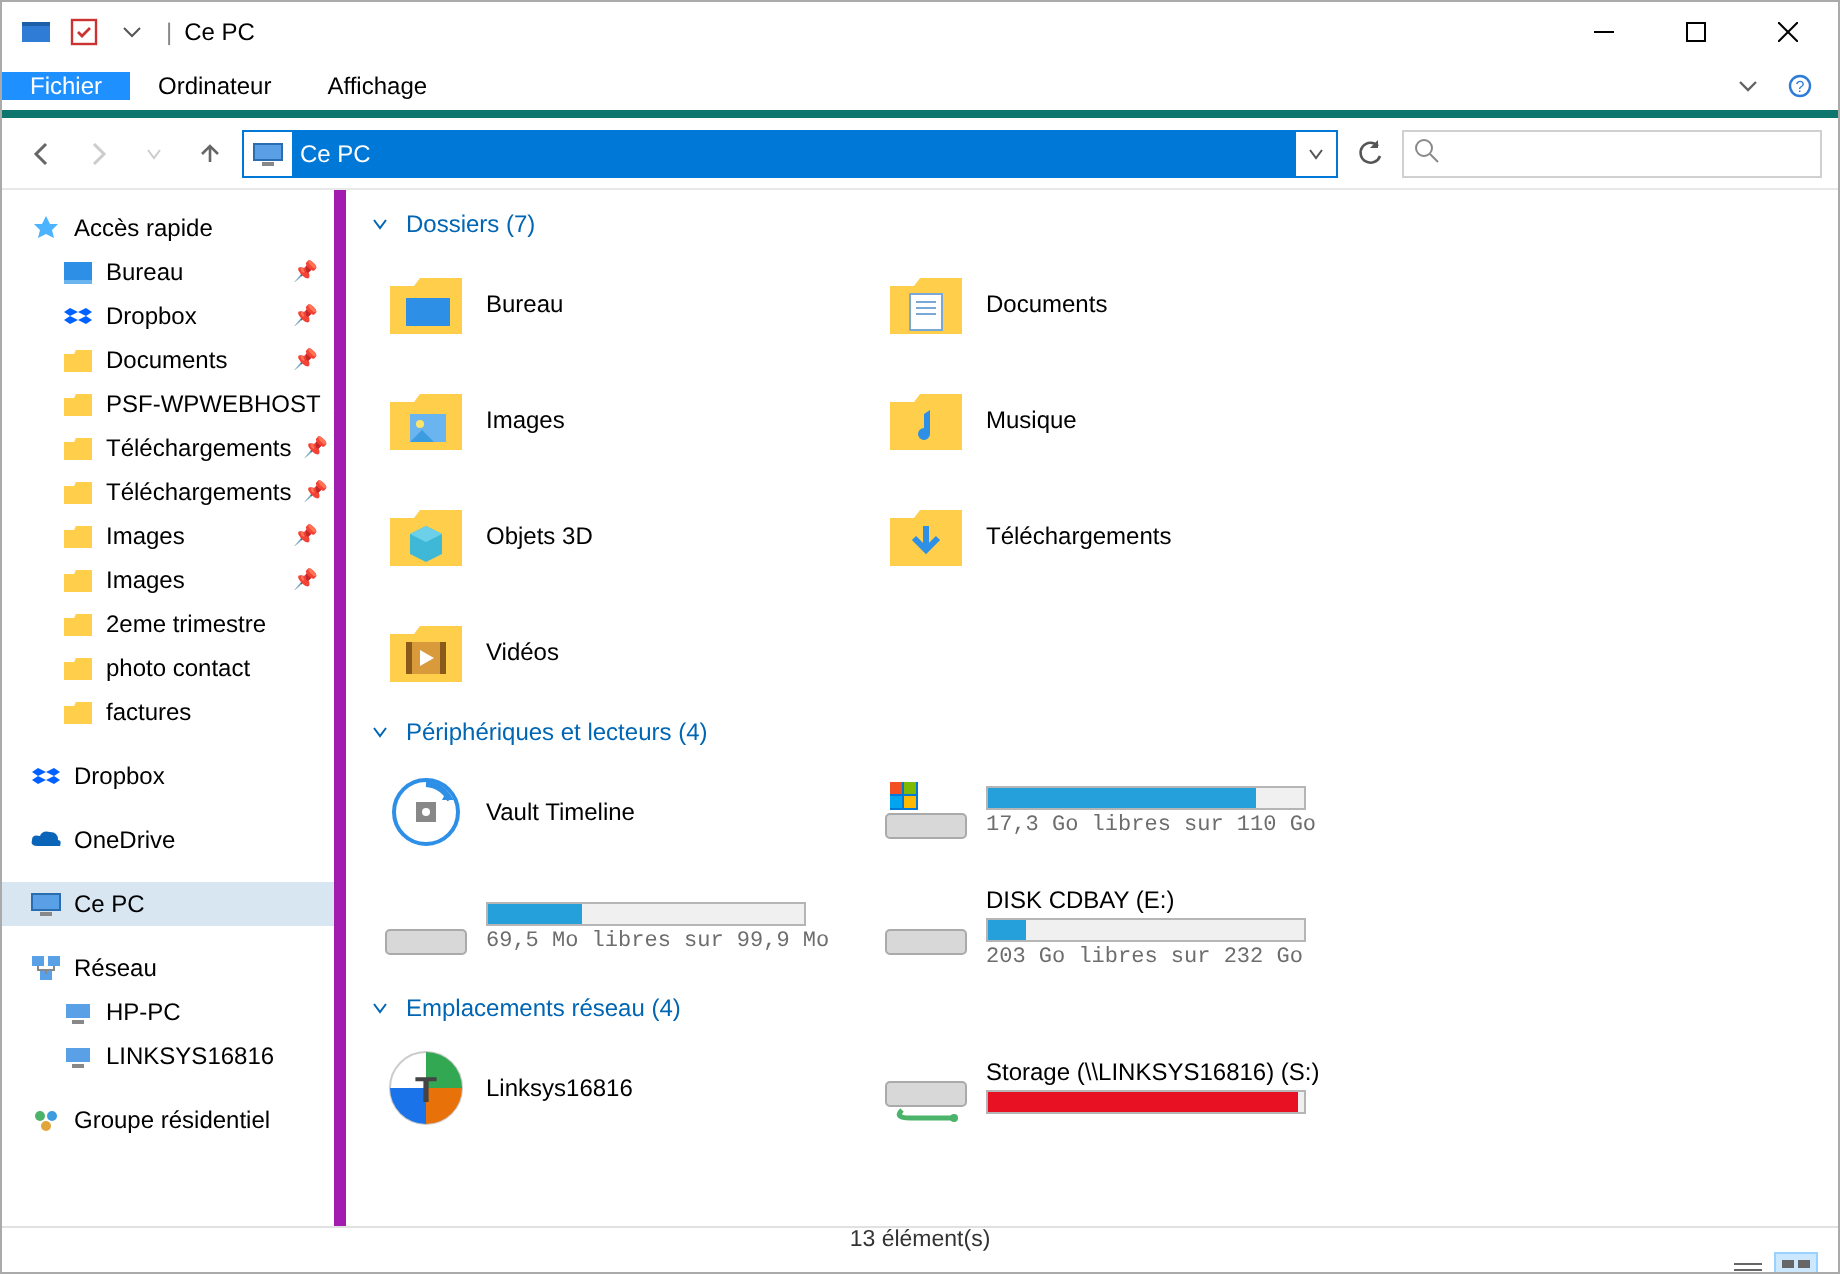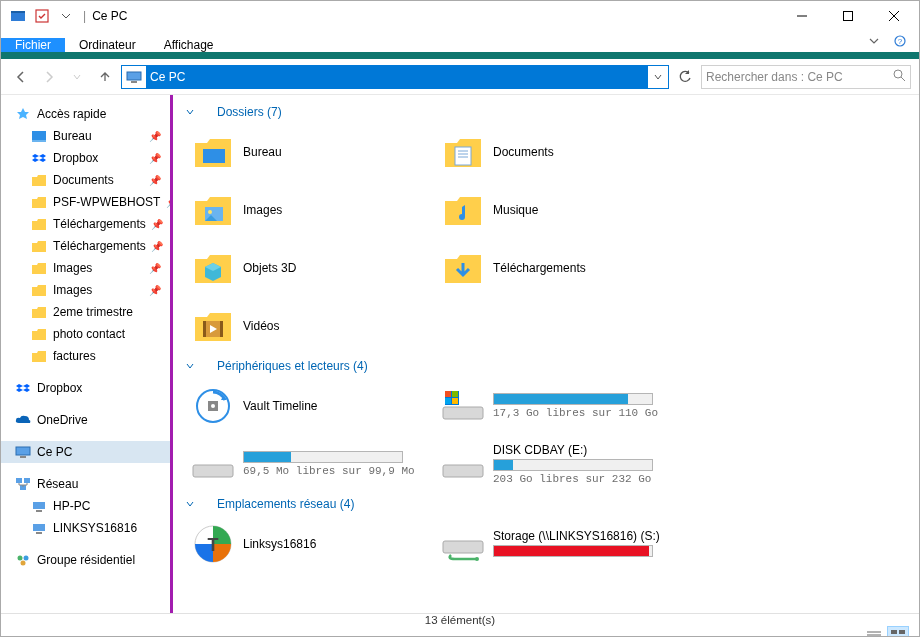--- a/index.html
+++ b/index.html
@@ -8,21 +8,21 @@
   
   .titlebar { height: 30px; display: flex; align-items: center; padding: 0 2px; }
   .qat { display: flex; align-items: center; gap: 2px; padding-left: 4px; }
   .qat-btn { width: 22px; height: 22px; display:flex; align-items:center; justify-content:center; }
   .title-sep { color:#888; margin:0 6px; }
   .title-text { }
   .win-controls { margin-left:auto; display:flex; }
   .win-btn { width: 46px; height: 30px; display:flex; align-items:center; justify-content:center; }
 
   
-  .ribbon { height: 28px; display:flex; align-items:flex-end; border-bottom:7px solid #0f766e; }
+  .ribbon { height: 28px; display:flex; align-items:center; border-bottom:4px solid #0f766e; }
   .rtab { padding: 0 14px; display:flex; align-items:center; font-size:12px; }
   .rtab.file { background:#1e90ff; color:#fff; }
   .rcaret { margin-left:auto; display:flex; align-items:center; gap:4px; padding-right:8px; }
   .caret-btn { width:22px; height:22px; display:flex; align-items:center; justify-content:center; color:#646464; }
 
   
   .navbar { height: 36px; display:flex; align-items:center; gap:4px; padding: 0 8px; border-bottom:1px solid #e8e8e8; }
   .nav-btn { width:24px; height:24px; display:flex; align-items:center; justify-content:center; color:#9a9a9a; }
   .nav-btn.disabled { color:#ccc; }
   .address { flex:1; height:24px; border:1px solid #0078d7; display:flex; align-items:center; }
@@ -30,31 +30,31 @@
   .addr-input { flex:1; height:100%; border:none; outline:none; background:#0078d7; color:#fff; padding:0 4px; font-size:12px; }
   .addr-input::selection { background:#0078d7; }
   .addr-drop { width:20px; height:100%; display:flex; align-items:center; justify-content:center; color:#555; }
   .refresh { width:24px; height:24px; display:flex; align-items:center; justify-content:center; }
   .search { width:210px; height:24px; border:1px solid #d0d0d0; display:flex; align-items:center; padding:0 4px; }
   .search input { flex:1; border:none; outline:none; font-size:12px; color:#777; }
   .search input::placeholder { color:#888; }
 
   
   .body { display:flex; height: calc(100% - 30px - 28px - 36px - 23px); }
-  .sidebar { width: 172px; border-right:3px solid #a21caf; padding:8px 0; overflow:hidden; }
+  .sidebar { width: 172px; border-right:6px solid #a21caf; padding:8px 0; overflow:hidden; }
   .main { flex:1; overflow:auto; padding: 6px 12px; }
 
   .tree-item { display:flex; align-items:center; height:22px; padding-left:14px; gap:6px; white-space:nowrap; overflow:hidden; }
   .tree-item.l2 { padding-left:30px; }
   .tree-item.sel { background:#d8e6f2; }
   .tree-item .pin { margin-left:auto; margin-right:8px; color:#9a9a9a; font-size:10px; }
   .tree-spacer { height:10px; }
   .folder-ic { width:16px; height:16px; flex:0 0 16px; display:flex; align-items:center; justify-content:center; }
 
-  .group-header { color:#0066b4; font-size:12px; padding:4px 0; display:flex; align-items:center; gap:22px; }
+  .group-header { color:#0066b4; font-size:12px; padding:4px 0; display:flex; align-items:center; gap:8px; }
   .grid { display:flex; flex-wrap:wrap; }
   .tile { width: 250px; height: 58px; display:flex; align-items:center; gap:8px; padding:4px 6px; }
   .tile-ic { width:44px; height:44px; flex:0 0 44px; display:flex; align-items:center; justify-content:center; }
   .tile-body { flex:1; display:flex; flex-direction:column; gap:2px; }
   .tile-name { font-size:12px; }
   .tile-sub { font-size:11px; color:#6d6d6d;font-family:Liberation Mono, monospace; }
   .gauge { width:160px; height:12px; border:1px solid #b5b5b5; background:#f0f0f0; position:relative; }
   .gauge .fill { height:100%; background:#26a0da; }
   .gauge .fill.red { background:#e81123; }
 
@@ -166,21 +166,20 @@
         </svg>
       </div>
   </div>
   <div class="refresh">
       <svg width="14" height="14">
         <path d="M11 3 A5 5 0 1 0 12 8" stroke="#555" fill="none" stroke-width="1.3"></path>
         <path d="M11 0 L11 4 L7 4 Z" fill="#555"></path>
       </svg>
     </div>
   <div class="search">
-    <input placeholder="Rechercher dans : Ce PC" style="">
     <span><svg width="14" height="14">
           <circle cx="6" cy="6" r="4" fill="none" stroke="#888"></circle>
           <line x1="9" y1="9" x2="13" y2="13" stroke="#888"></line>
         </svg></span>
   </div>
 </div>
 
 <div class="body">
 
   <div class="sidebar">

